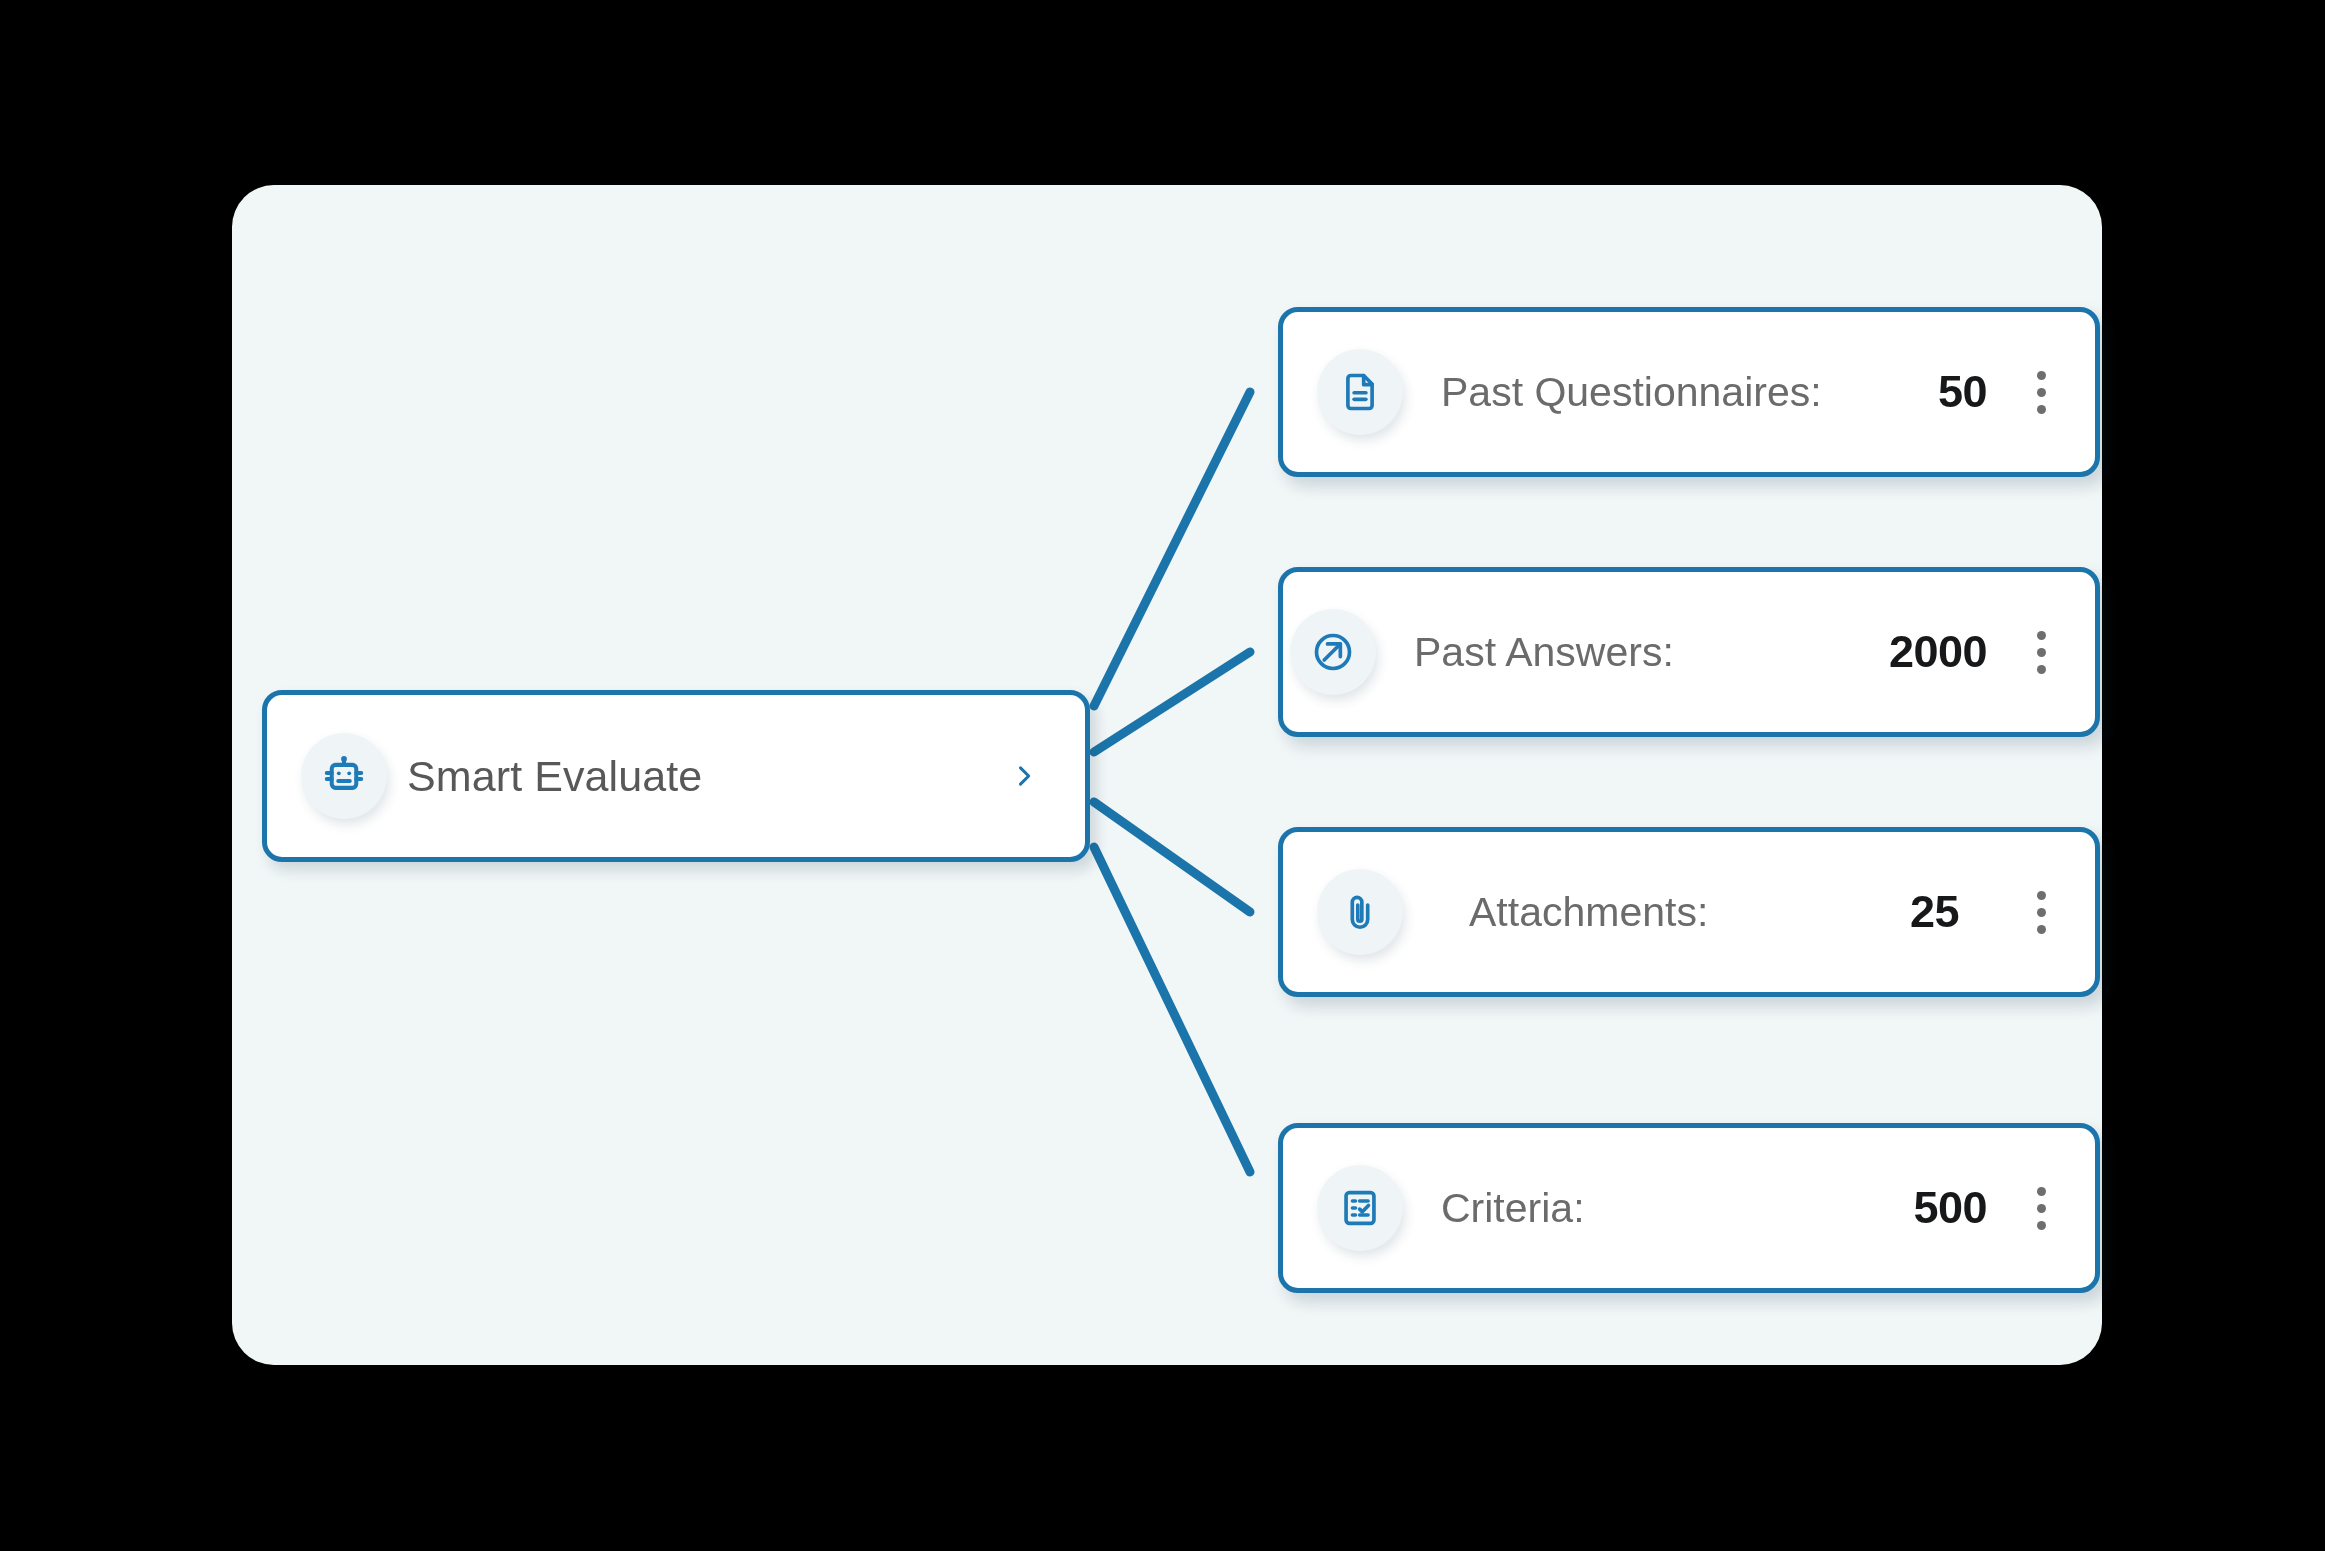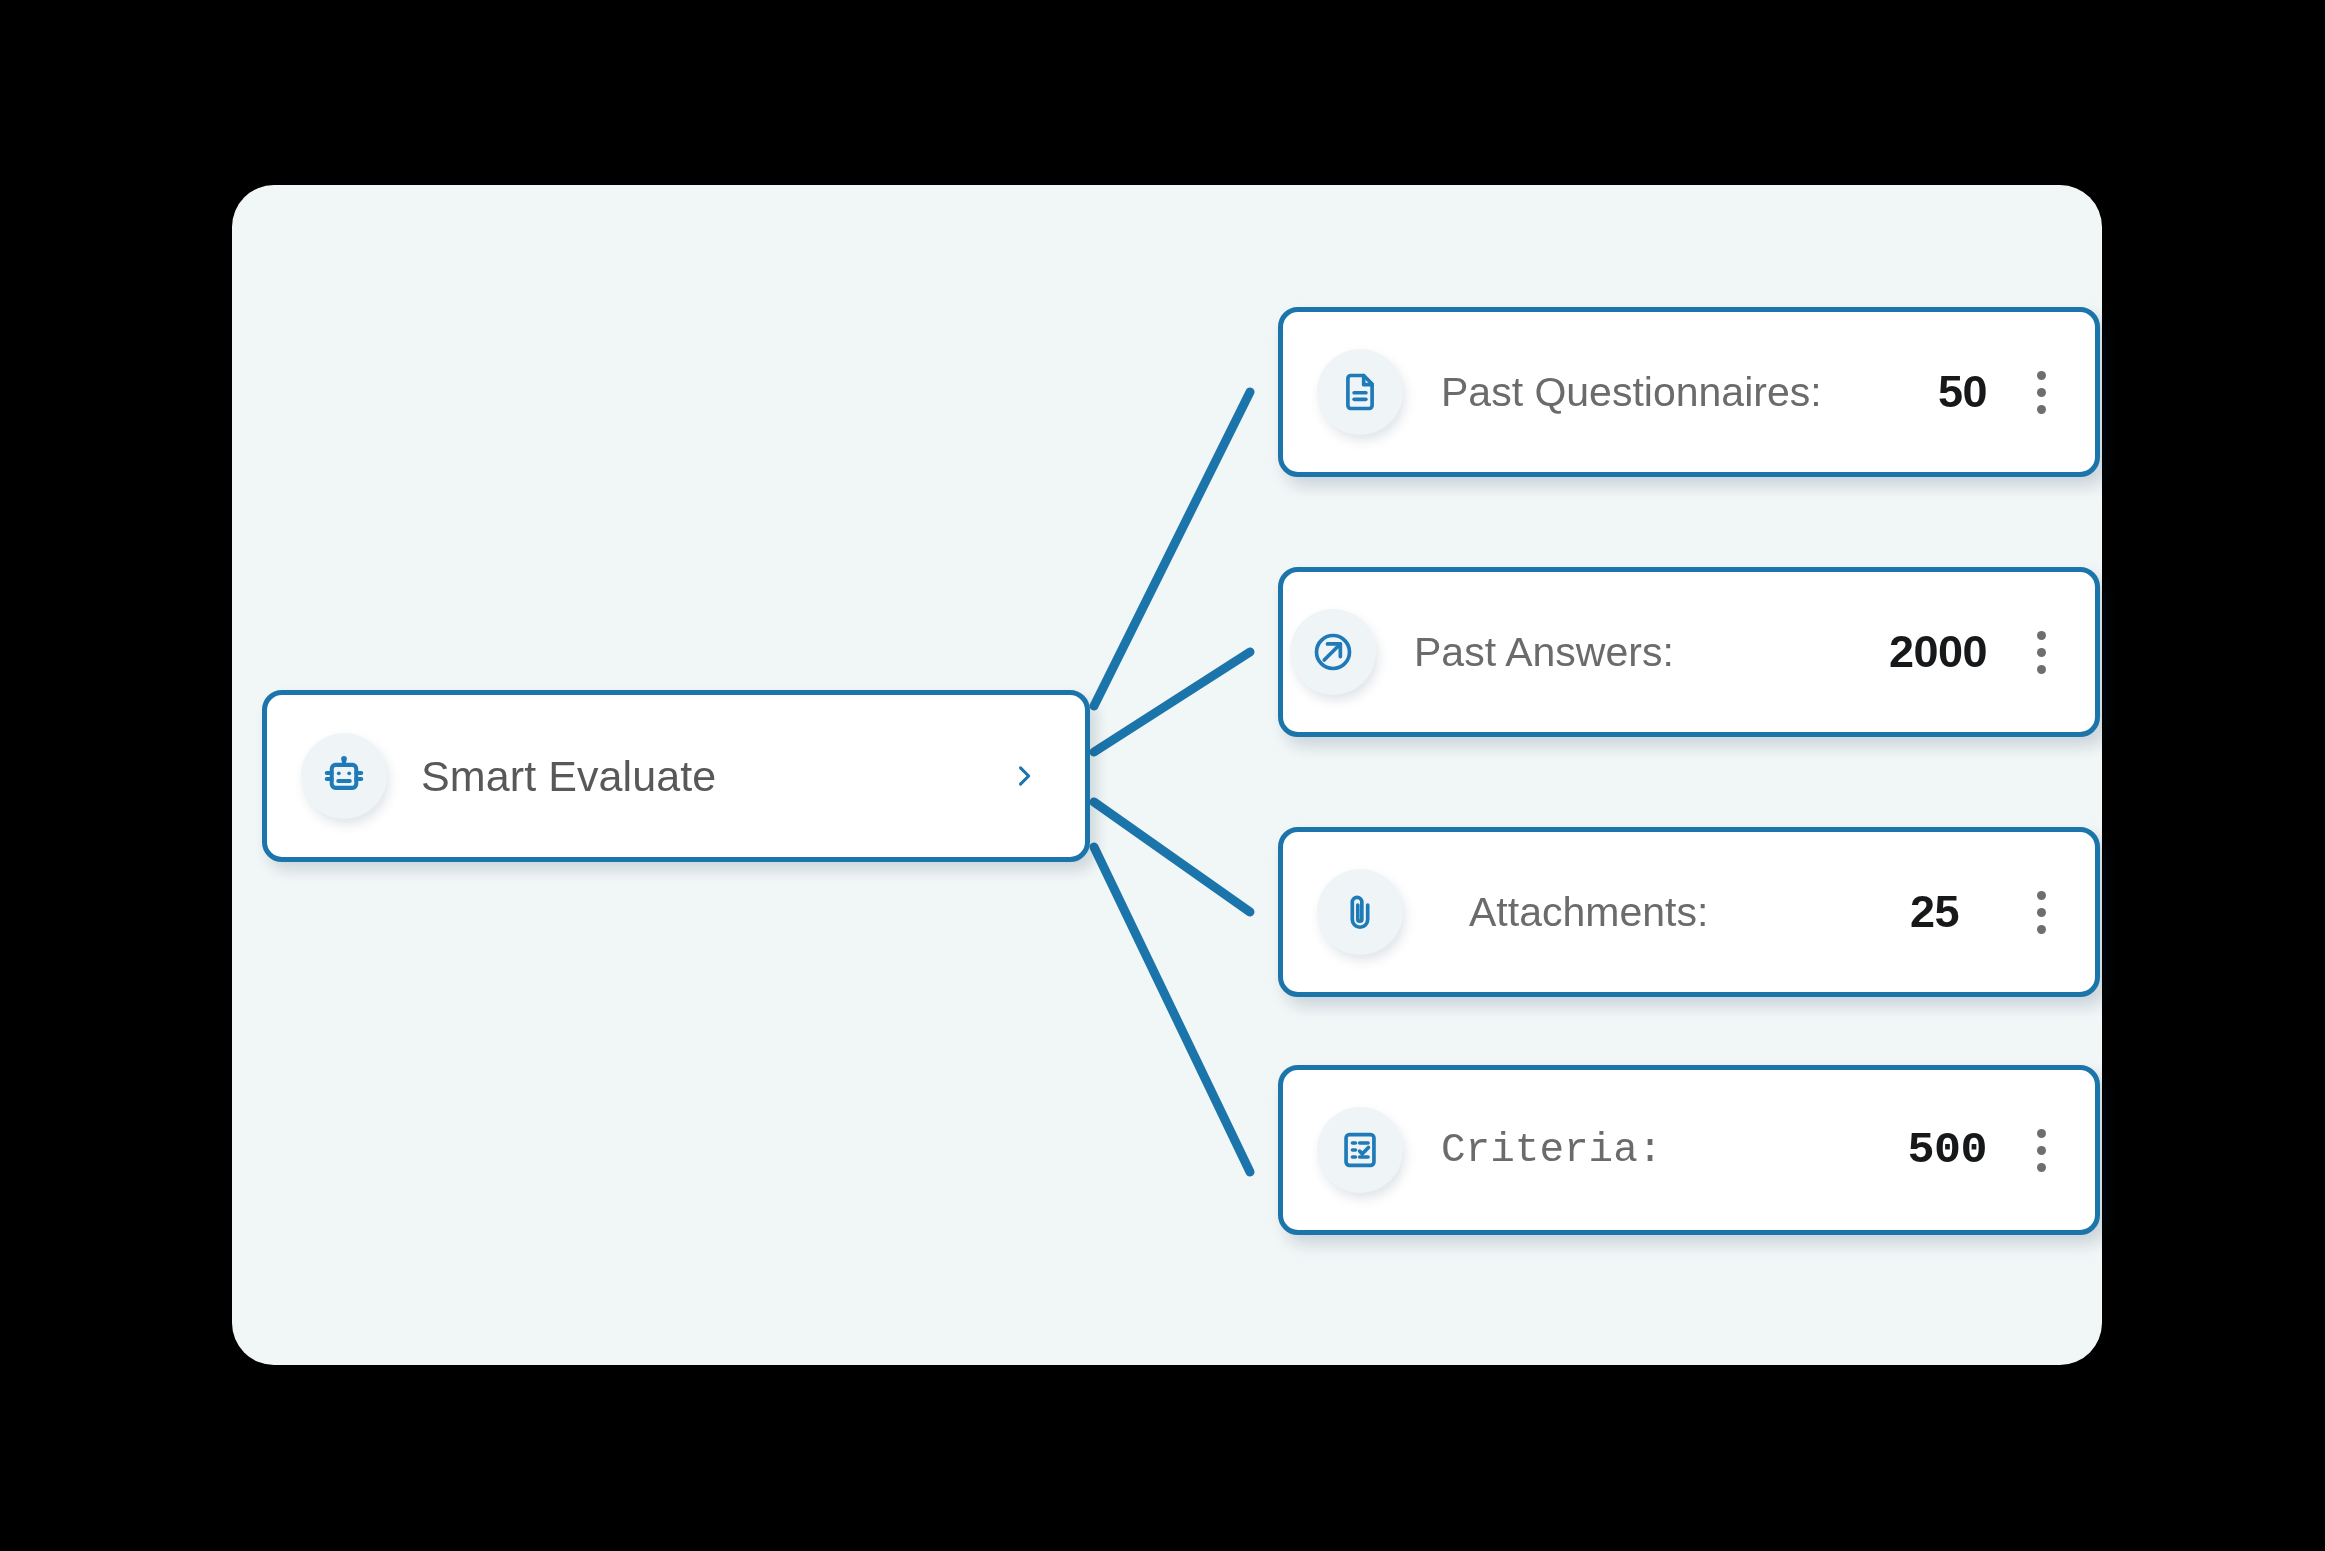--- a/index.html
+++ b/index.html
@@ -52,21 +52,21 @@
     border: 5px solid #1b75ab;
     border-radius: 20px;
     box-shadow: 6px 8px 14px rgba(20,50,70,0.16);
     display: flex;
     align-items: center;
     padding: 0 32px 0 34px;
   }
 
   #main-node .node-label {
     flex: 1 1 auto;
-    margin-left: 34px;
+    margin-left: 20px;
     font-size: 43px;
     color: #585858;
     letter-spacing: 0.1px;
     white-space: nowrap;
   }
 
   .chevron-btn {
     width: 46px;
     height: 46px;
     display: flex;
@@ -137,21 +137,21 @@
     display: block;
     width: 9px;
     height: 9px;
     border-radius: 50%;
     background: #6e6e6e;
   }
 
   #card-0 { top: 122px; }
   #card-1 { top: 382px; padding-left: 7px; }
   #card-2 { top: 642px; gap: 28px; }
-  #card-3 { top: 880px; font-family: Liberation Mono, monospace; }
+  #card-3 { top: 938px; }
 </style>
 </head>
 <body>
 
 <div id="stage">
   <div id="panel">
 
     <svg id="connectors" viewBox="0 0 1870 1180" preserveAspectRatio="none">
       <g stroke="#1b75ab" stroke-width="9" fill="none" stroke-linecap="round">
         <line x1="862" y1="521" x2="1018" y2="207"></line>

